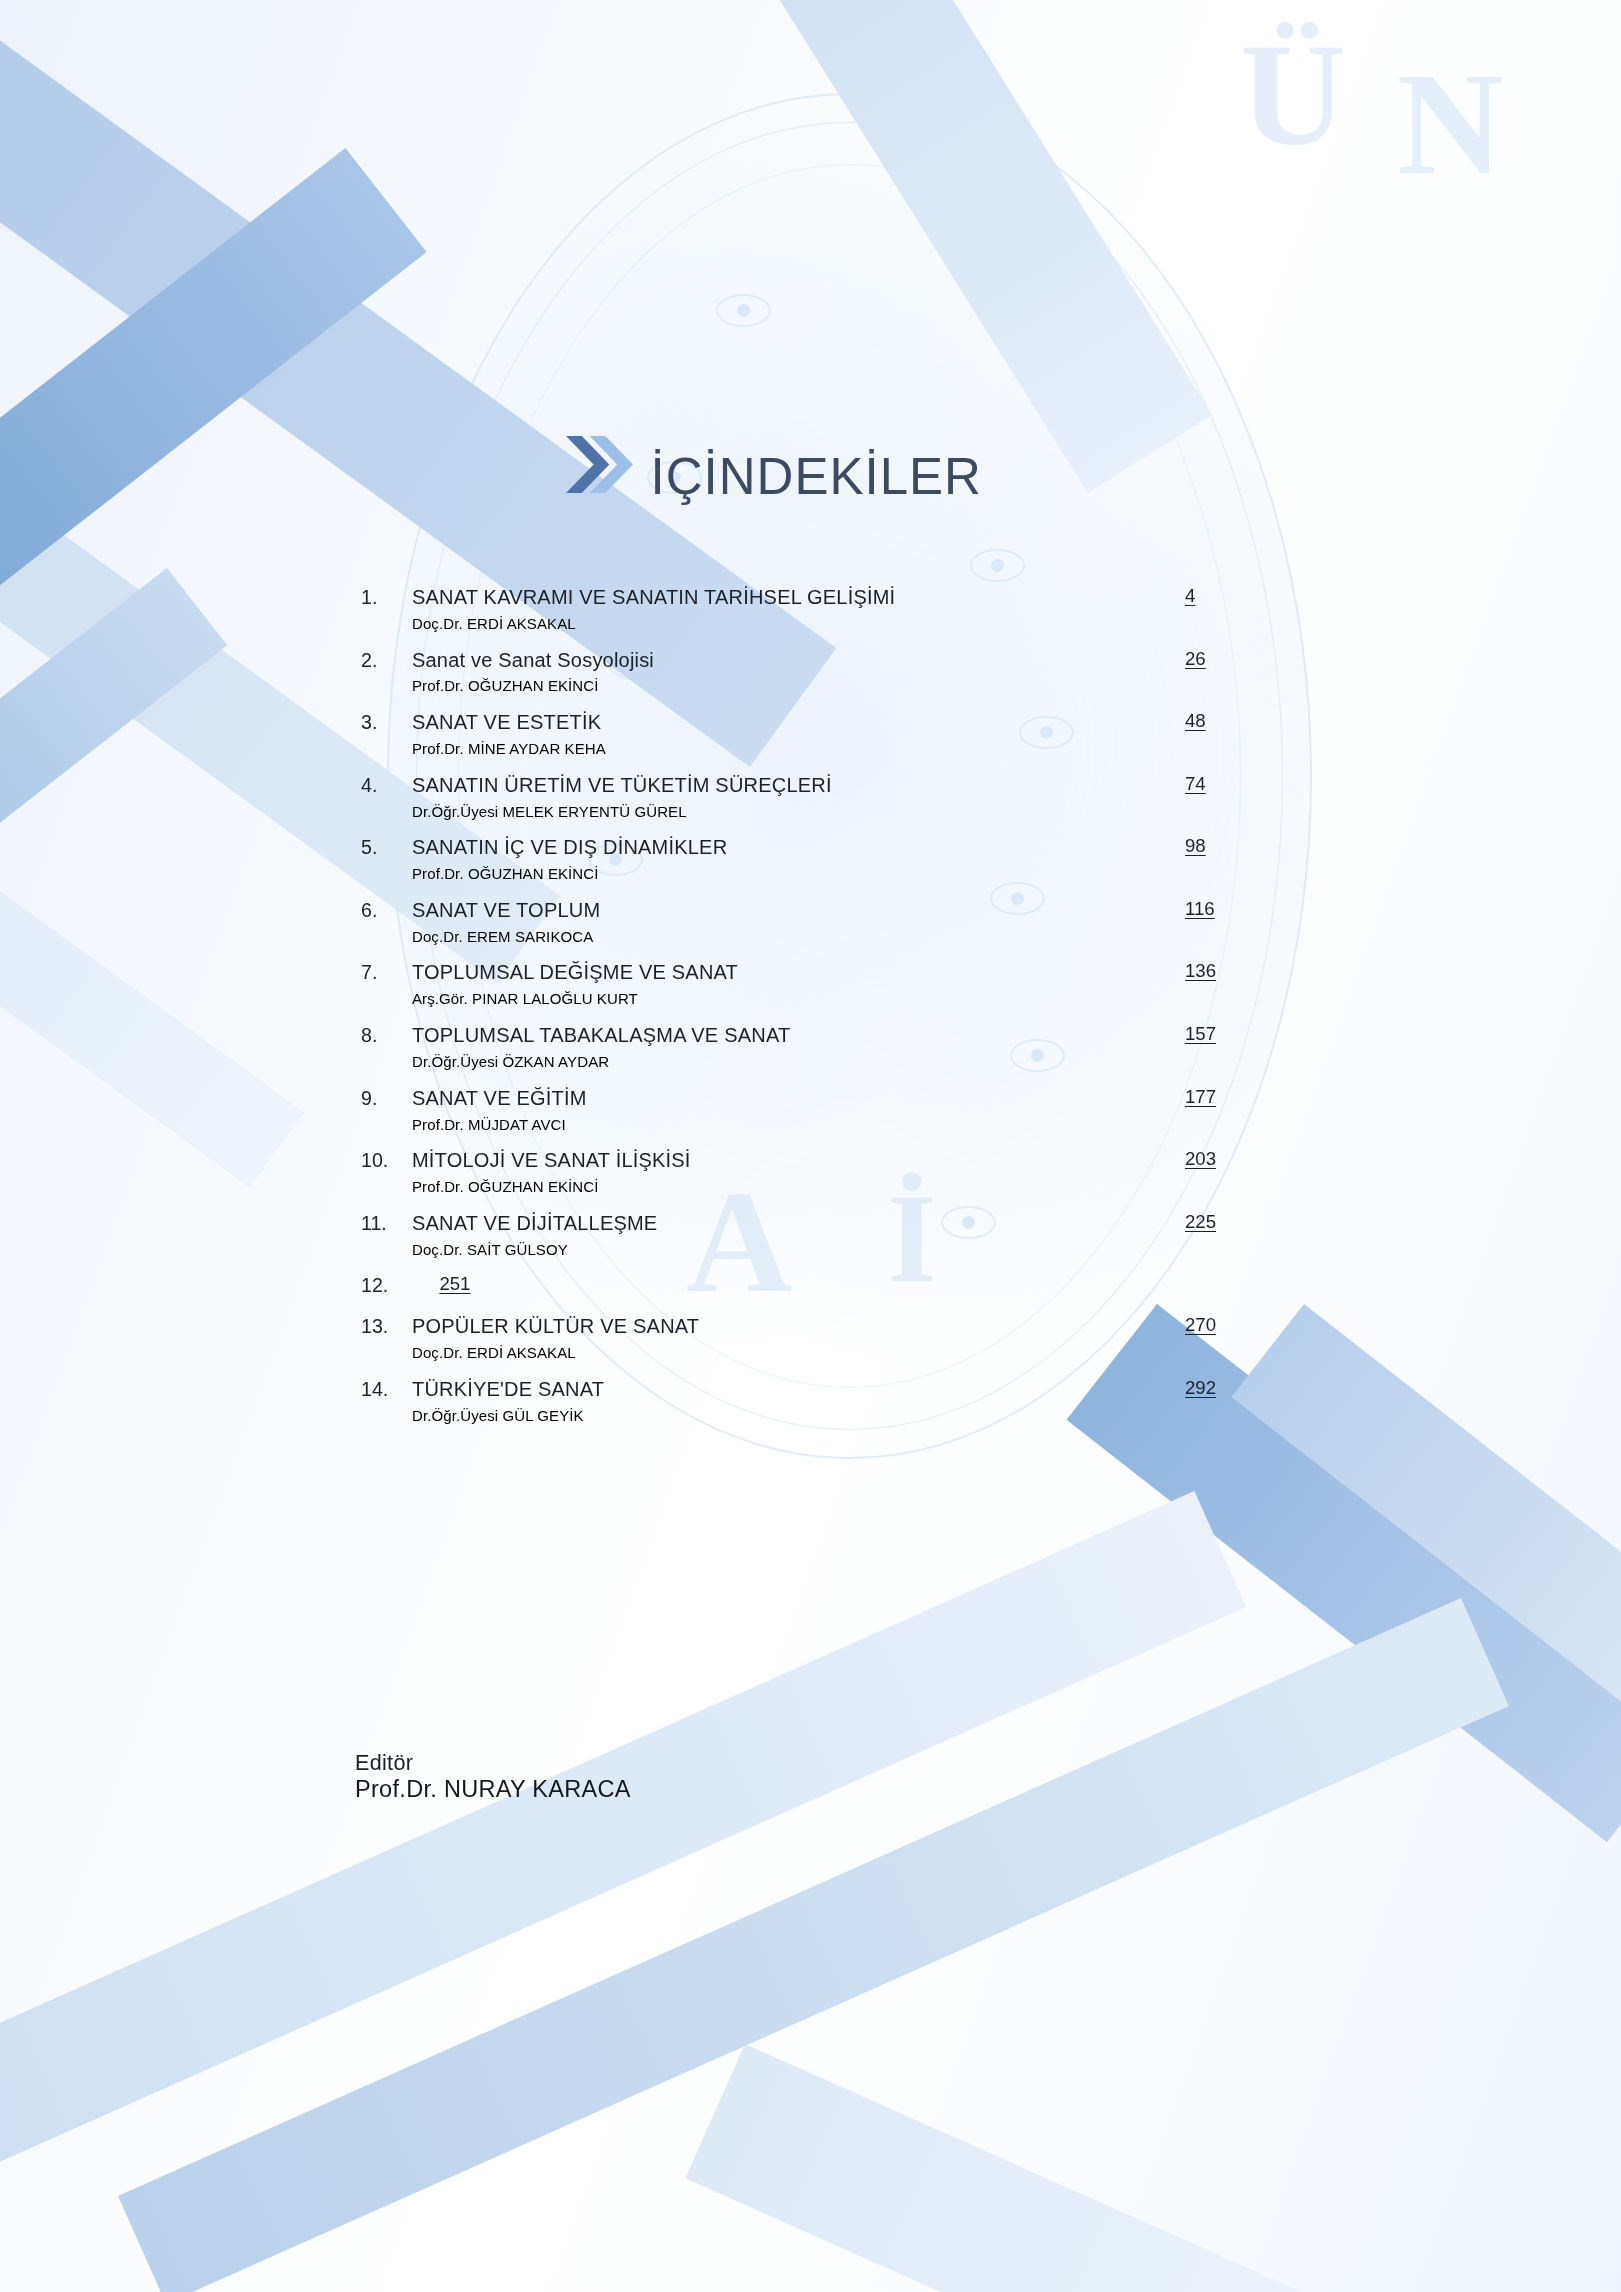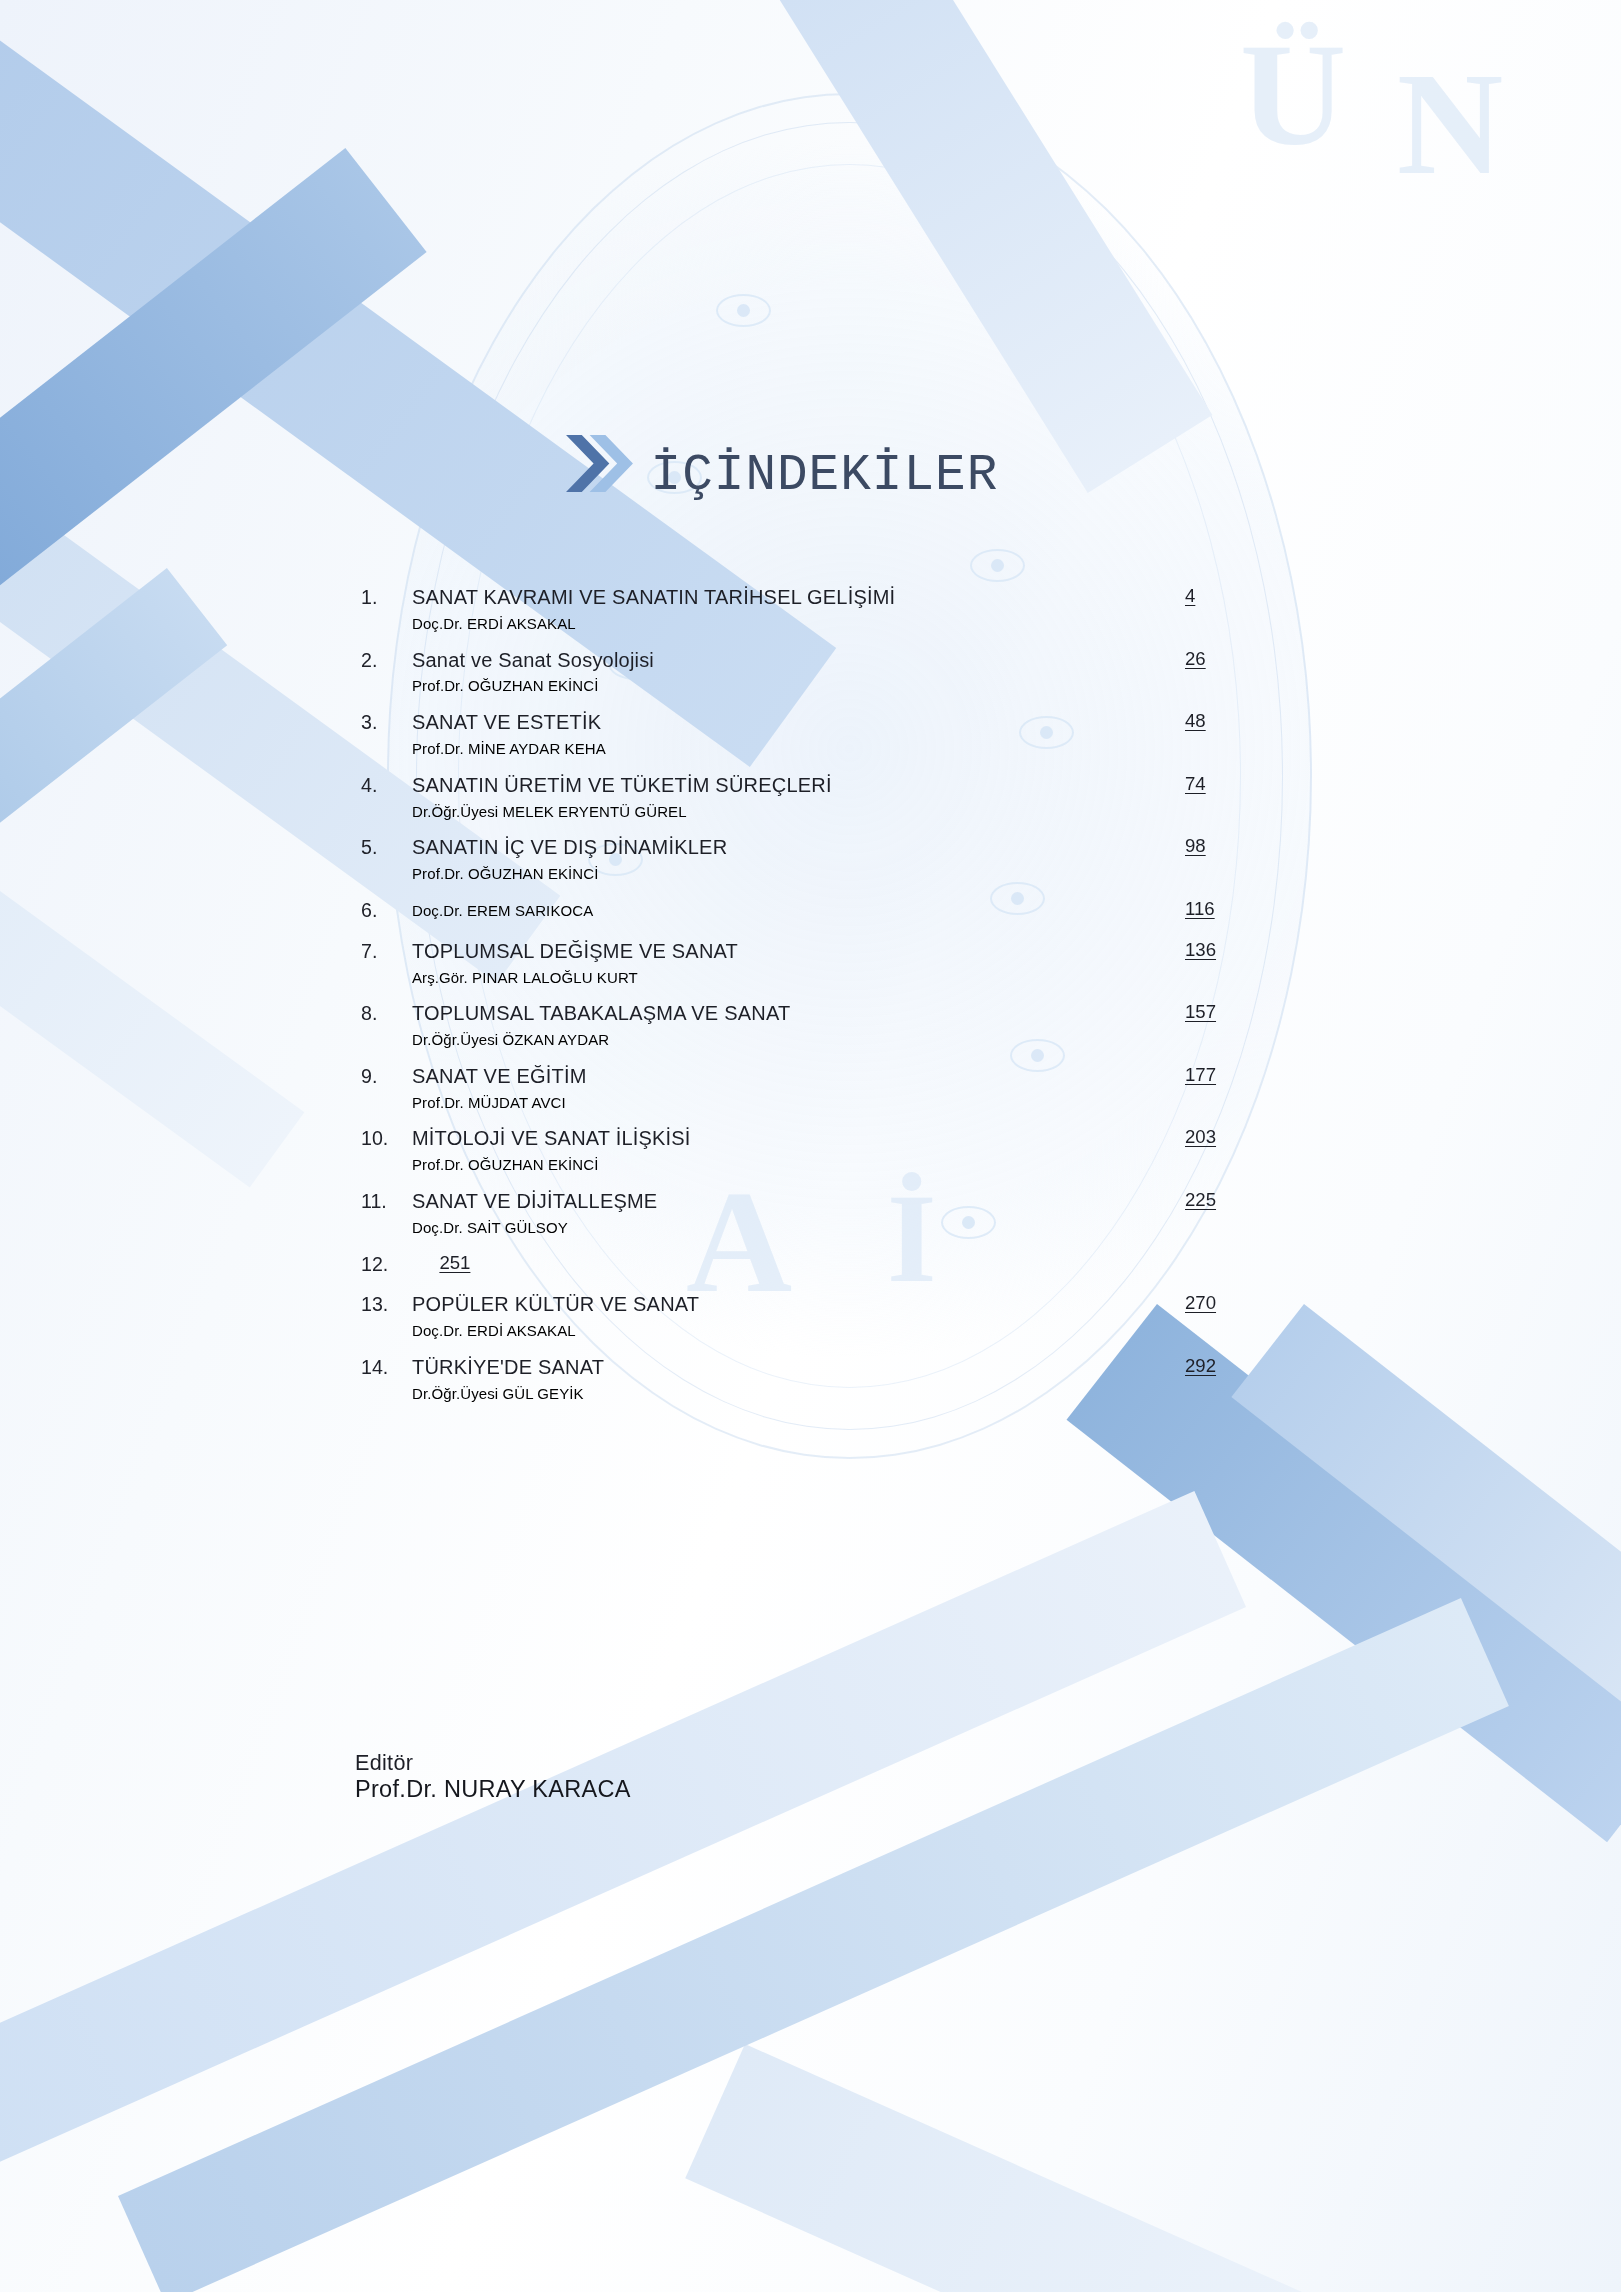--- a/index.html
+++ b/index.html
@@ -176,21 +176,21 @@
   }
   .chev {
     display: flex;
     align-items: center;
   }
   .toc-title {
     font-size: 51px;
     letter-spacing: 1px;
     color: #3c4a63;
     font-weight: 400;
-    font-family: Liberation Mono, monospace;
+    font-family: Liberation Sans, sans-serif;
     margin-top: 24px;
   }
 
   .toc-list {
     position: absolute;
     left: 361px;
     top: 584px;
     width: 912px;
   }
   .toc-row {
@@ -344,20 +344,21 @@
         <div class="toc-main">
           <div class="toc-chapter">SANATIN İÇ VE DIŞ DİNAMİKLER</div>
           <div class="toc-author">Prof.Dr. OĞUZHAN EKİNCİ</div>
         </div>
         <div class="toc-page">98</div>
       </div>
 
       <div class="toc-row">
         <div class="toc-num">6.</div>
         <div class="toc-main">
+          <div class="toc-chapter">SANAT VE TOPLUM</div>
           <div class="toc-author">Doç.Dr. EREM SARIKOCA</div>
         </div>
         <div class="toc-page">116</div>
       </div>
 
       <div class="toc-row">
         <div class="toc-num">7.</div>
         <div class="toc-main">
           <div class="toc-chapter">TOPLUMSAL DEĞİŞME VE SANAT</div>
           <div class="toc-author">Arş.Gör. PINAR LALOĞLU KURT</div>

